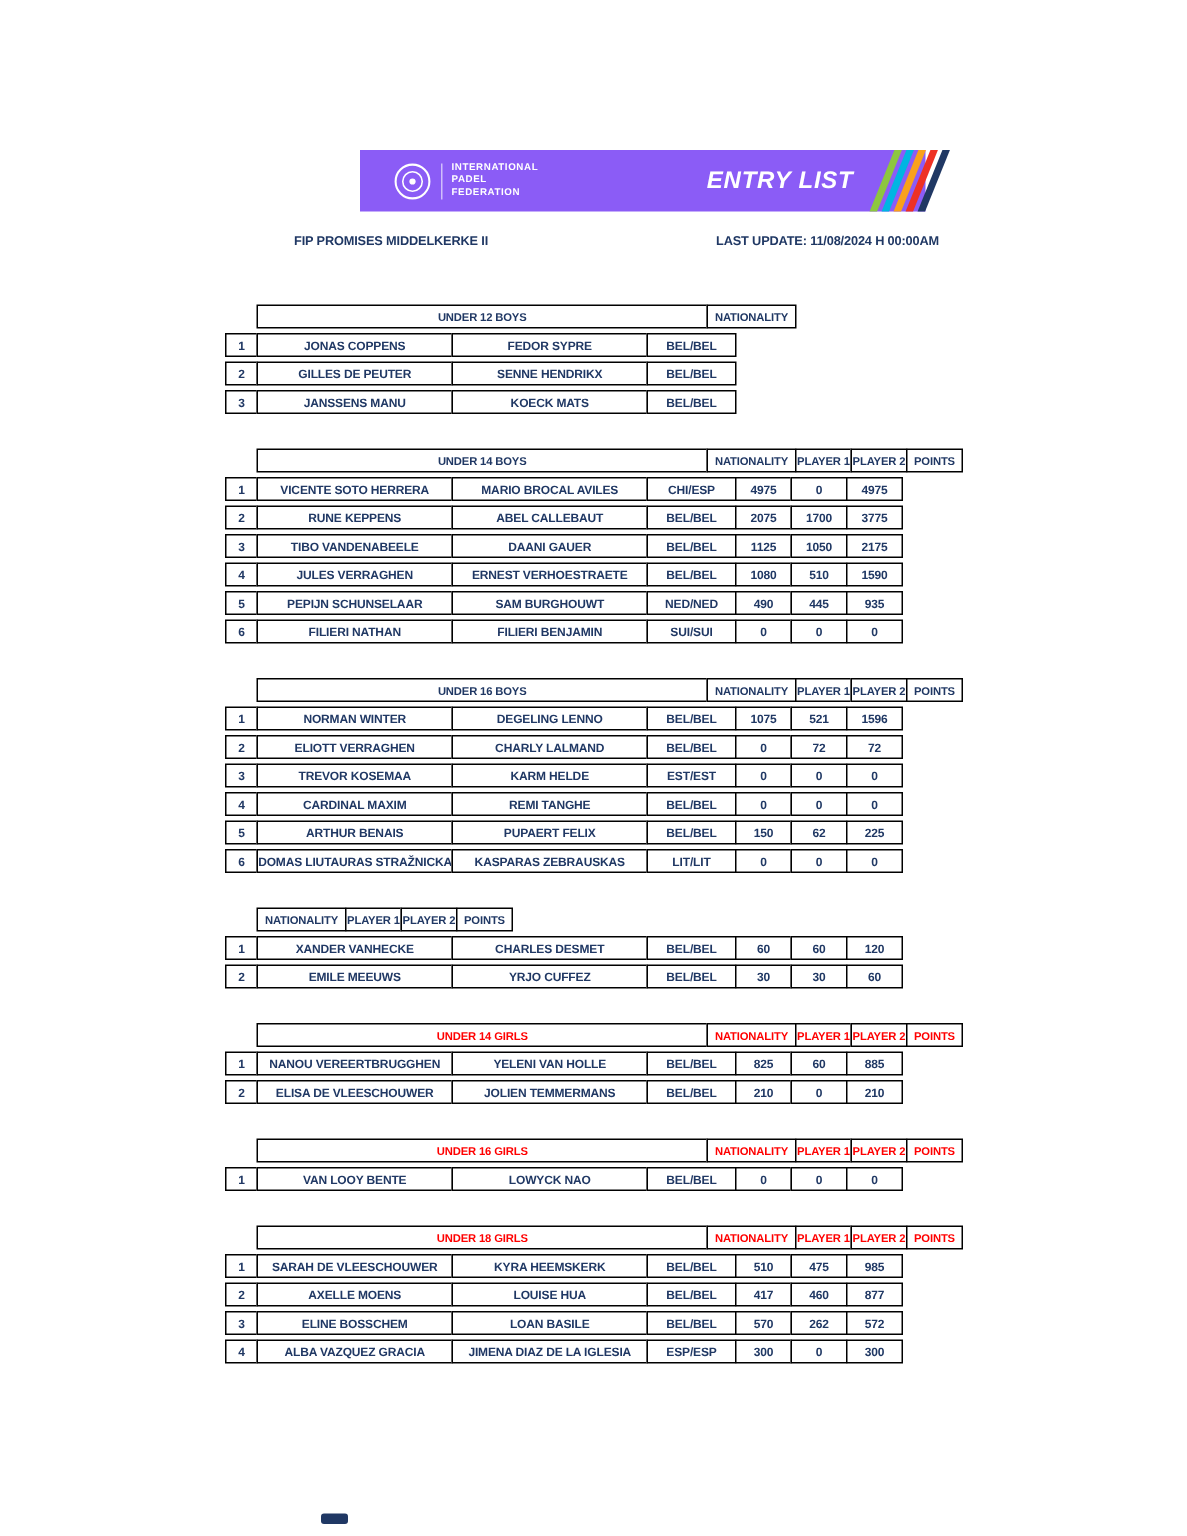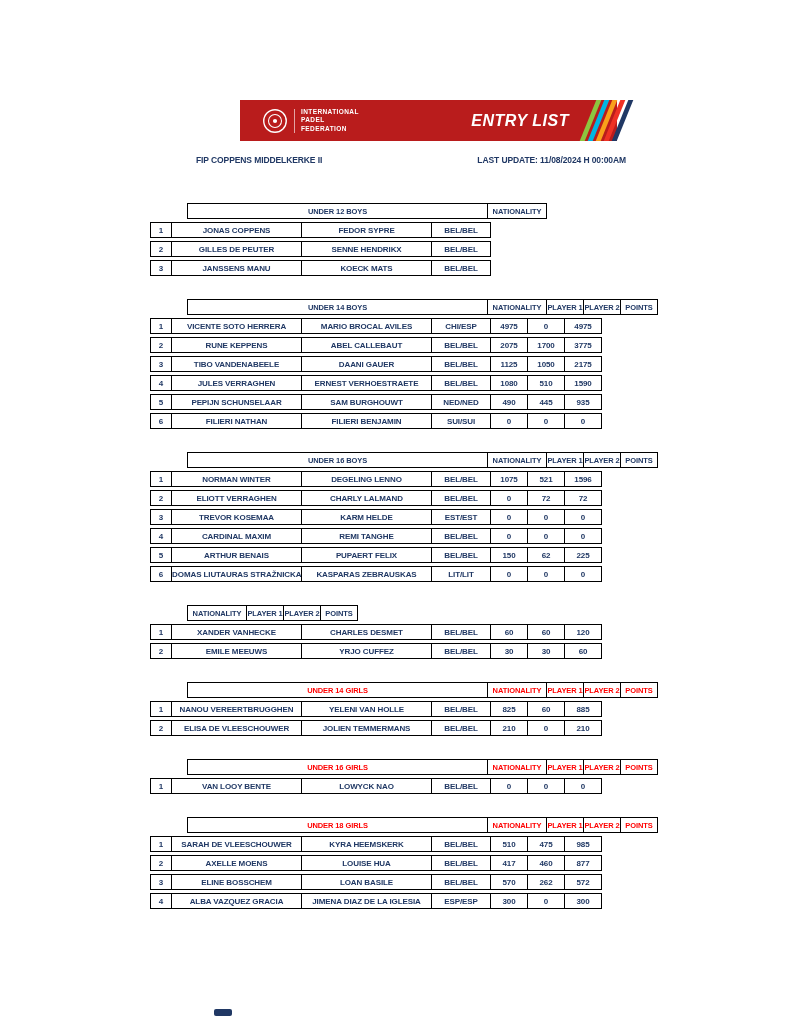--- a/index.html
+++ b/index.html
@@ -4,21 +4,21 @@
 <style>
   * { box-sizing: border-box; }
   html, body { margin: 0; padding: 0; background: #fff; }
   .page {
     position: relative; width: 791px; height: 1024px; background: #fff;
     font-family: "Liberation Sans", sans-serif; overflow: hidden;
   }
   
   .banner {
     position: absolute; left: 240px; top: 100px; width: 377px; height: 41px;
-    background: #b91c1c; display: flex; 
+    background: #8b5cf6; display: flex; 
   }
   .logo { display: flex; align-items: center; gap: 6px; margin-left: 22px; }
   .logo-icon svg { display: block; }
   .logo-sep { width: 1px; height: 24px; background: rgba(255,255,255,.6); }
   .logo-text {
     display: flex; flex-direction: column; color: #fff; font-size: 6.5px;
     font-weight: bold; letter-spacing: .4px; line-height: 1.3;
   }
   .banner-title {
     position: absolute; right: 48px; top: 0; height: 100%;
@@ -38,21 +38,21 @@
   .ltable { margin-bottom: 23px; }
   .extra-gap { margin-top: 14px; }
   .trow { display: flex; margin-bottom: 3px; }
   .cell {
     height: 16px; border: 1px solid #000; margin-left: -1px;
     display: flex; align-items: center; justify-content: center;
     font-weight: bold; font-size: 8px; color: #203864; letter-spacing: -.1px;
     white-space: nowrap; overflow: hidden; background: #fff;
   }
   .trow .cell:first-child { margin-left: 0; }
-  .thead { margin-left: 37px; }
+  .thead { margin-left: 21px; }
   .thead .cell { font-size: 7.5px; }
   .c-num   { width: 22px; }
   .c-name  { width: 131px; }
   .c-title { width: 301px; }
   .c-nat   { width: 60px; }
   .c-p     { width: 38px; }
   .theme-red .thead .cell { color: #ff0000; }
   
   .footer-mark {
     position: absolute; bottom: 8px; left: 214px; width: 18px; height: 7px;
@@ -84,21 +84,21 @@
     <div class="stripes">
         <span class="stripe" style="background: rgb(141, 198, 63);"></span>
         <span class="stripe" style="background: rgb(0, 181, 226);"></span>
         <span class="stripe" style="background: rgb(249, 161, 27);"></span>
         <span class="stripe" style="background: rgb(238, 49, 36);"></span>
         <span class="stripe" style="background: rgb(32, 56, 100);"></span>
       </div>
   </header>
 
   <div class="meta">
-    <span>FIP COPPENS MIDDELKERKE II</span>
+    <span>FIP PROMISES MIDDELKERKE II</span>
     <span>LAST UPDATE: 11/08/2024 H 00:00AM</span>
   </div>
 
   <main class="tables">
       <div class="ltable theme-navy">
         <div class="trow thead">
           <div class="cell c-title">UNDER 12 BOYS</div>
           <div class="cell c-nat">NATIONALITY</div>
         </div>
         <div class="trow">

